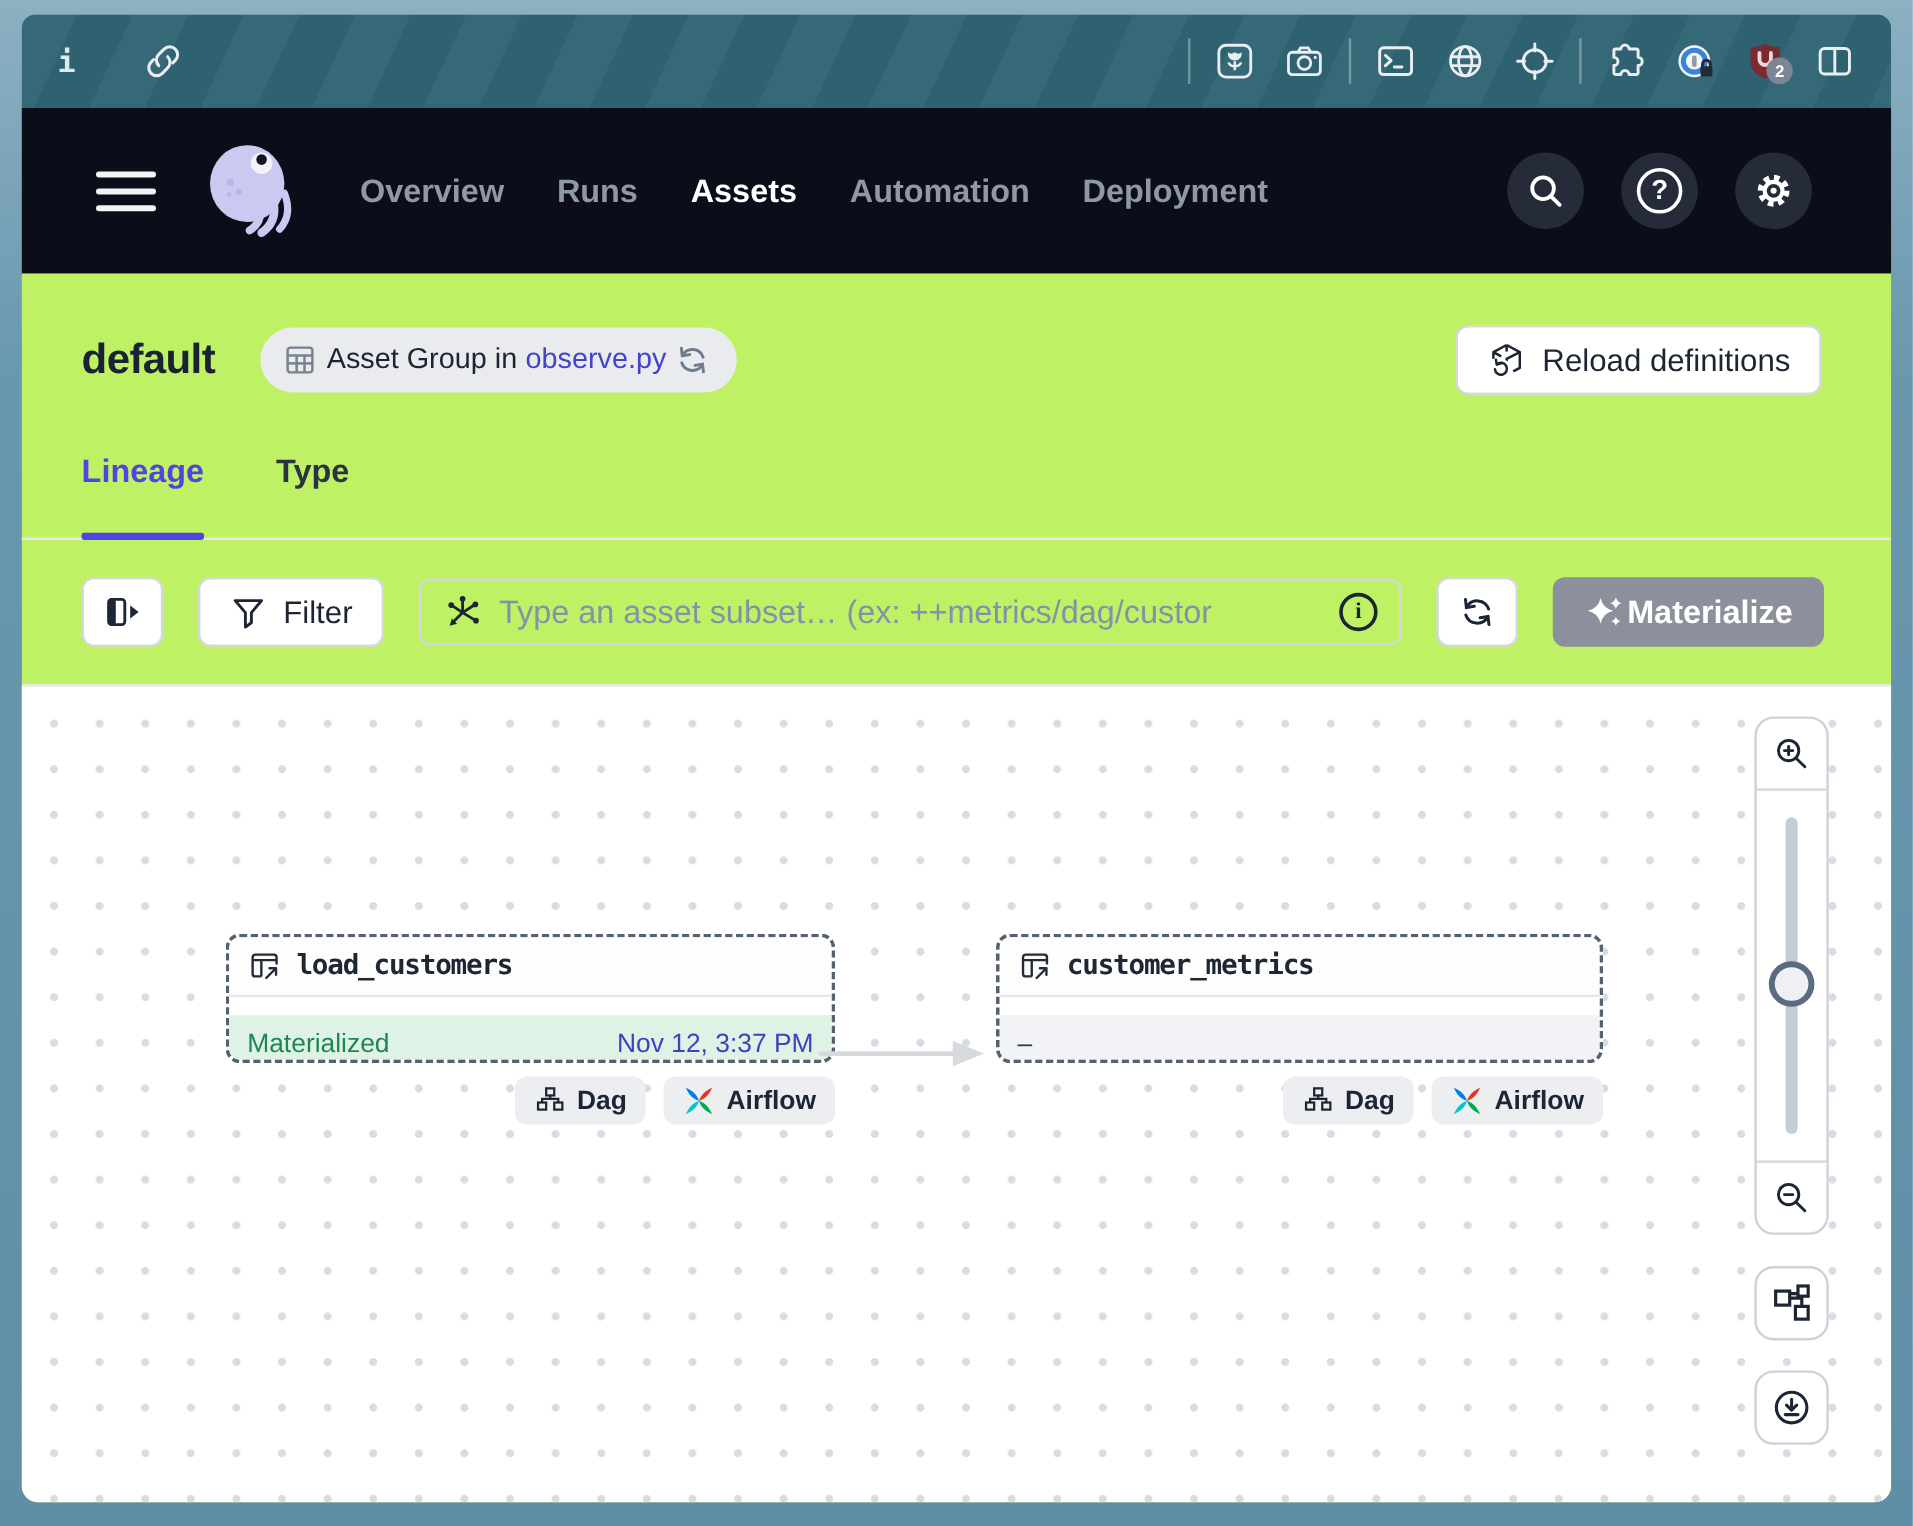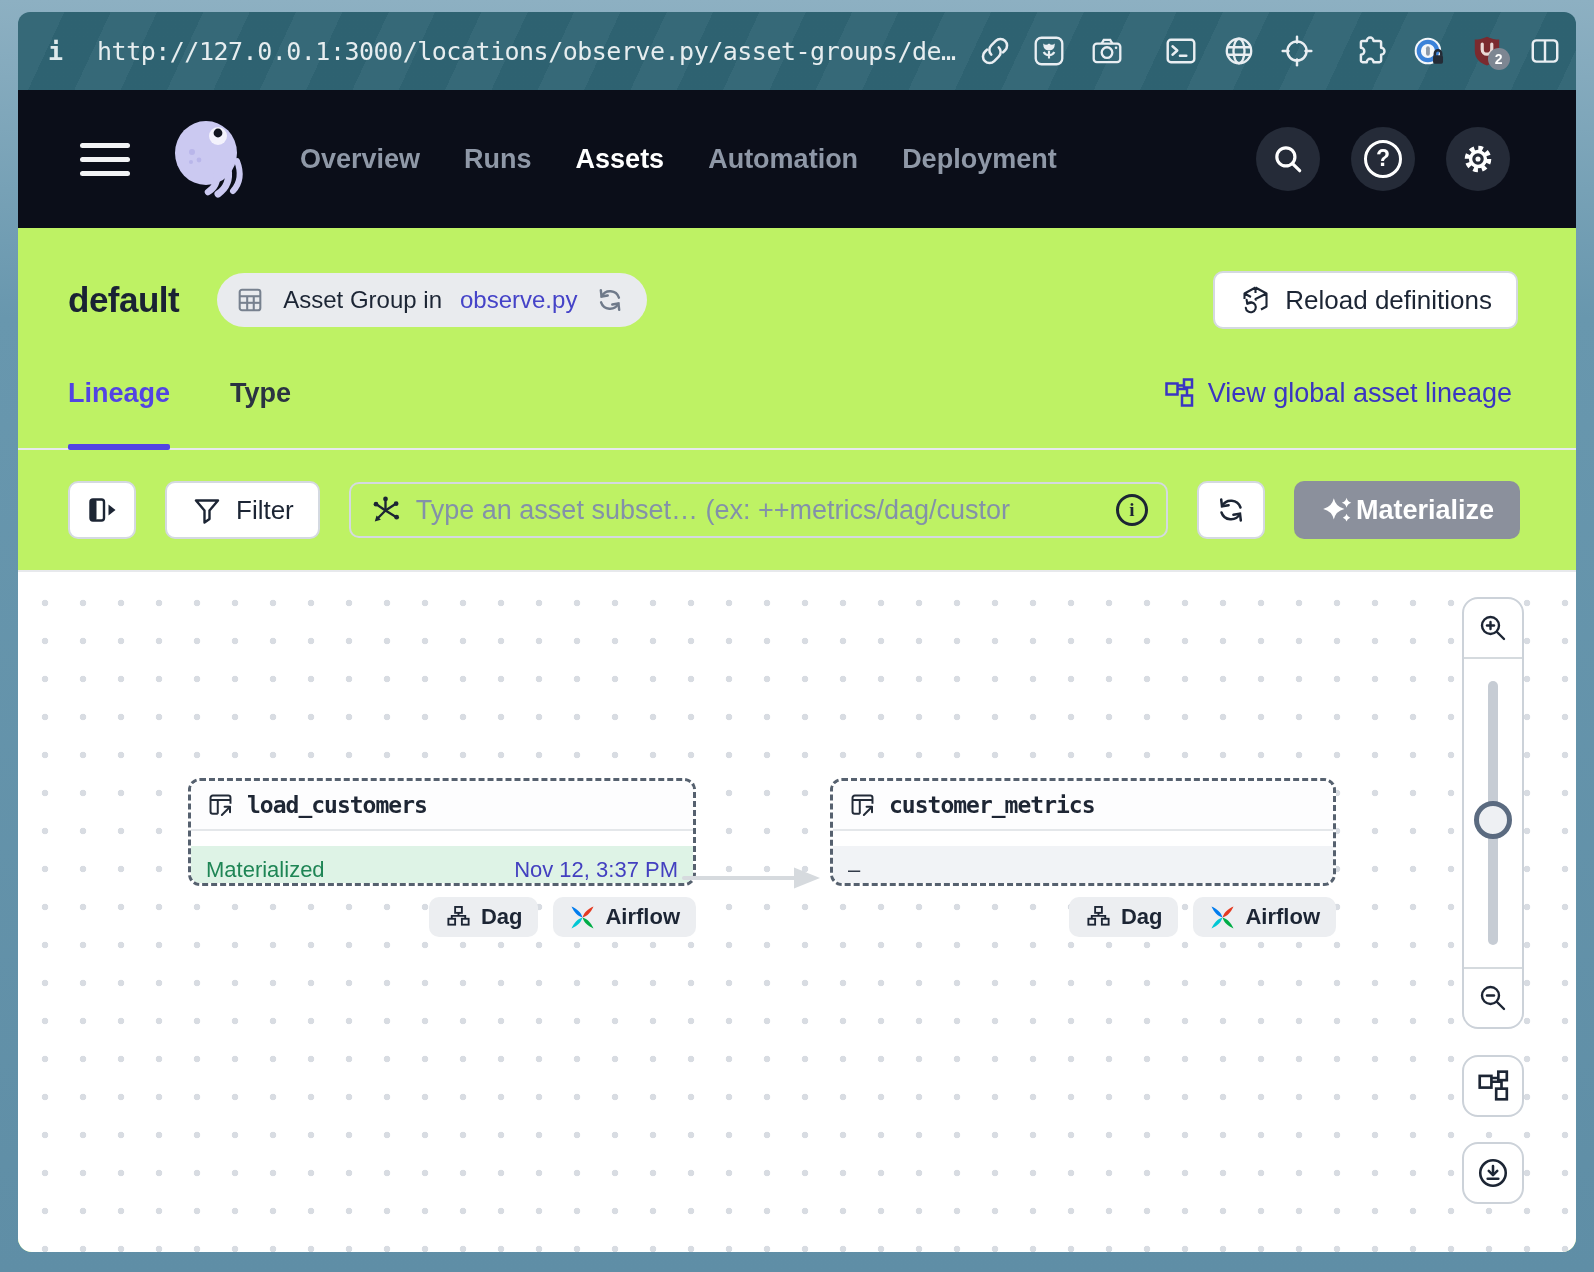--- a/index.html
+++ b/index.html
@@ -51,21 +51,21 @@
     display:flex; align-items:center; justify-content:center; cursor:pointer;
   }
   .circle-btn svg { width:34px; height:34px; }
   .help-ring { width:38px; height:38px; border:3px solid #fff; border-radius:50%; display:flex; align-items:center; justify-content:center; font-size:23px; font-weight:bold; color:#fff; padding-bottom:2px;}
   
   .main { flex:1; background:#bef264; display:flex; flex-direction:column; min-height:0; }
   .header-row { flex:none; display:flex; align-items:center; padding:34px 58px 0 50px; height:110px; }
   .page-title { font-size:35px; font-weight:bold; color:#1a2234; letter-spacing:-0.5px; }
   .group-badge {
     margin-left:38px; height:54px; background:#e9ebee; border-radius:27px;
-    display:flex; align-items:center; gap:18px; padding:0 22px 0 18px;
+    display:flex; align-items:center; gap:7px; padding:0 22px 0 18px;
     font-size:24px; color:#1c2534;
   }
   .group-badge svg { width:30px; height:30px; }
   .badge-link { color:#4543c8; cursor:pointer; }
   .btn-outline {
     background:#fff; border:2px solid #d4d9e1; border-radius:10px; color:#1c2534;
     display:flex; align-items:center; justify-content:center; cursor:pointer;
   }
   .reload-btn { margin-left:auto; height:58px; padding:0 24px; gap:13px; font-size:26px; }
   .reload-btn svg { width:33px; height:33px; }
@@ -145,21 +145,20 @@
   .float-btn svg { width:34px; height:34px; }
 </style>
 </head>
 <body>
 
 <div class="frame">
 <div class="window">
 
   <div class="browser-bar">
     <span class="info-glyph">i</span>
-    <span class="url-text">http://127.0.0.1:3000/locations/observe.py/asset-groups/de…</span>
     <span class="bicon link-gap">
       <svg viewBox="0 0 32 32" fill="none" stroke="currentColor" stroke-width="2.4" stroke-linecap="round">
         <path d="M12.5 19.5a6.2 6.2 0 0 1 0-8.8l4.2-4.2a6.2 6.2 0 0 1 8.8 8.8l-2 2"></path>
         <path d="M19.5 12.5a6.2 6.2 0 0 1 0 8.8l-4.2 4.2a6.2 6.2 0 0 1-8.8-8.8l2-2"></path>
       </svg>
     </span>
     <span class="bdivider" style="margin-left:auto"></span>
     <div class="bgroup">
       <span class="bicon">
         <svg viewBox="0 0 32 32" fill="none" stroke="currentColor" stroke-width="2.2">
@@ -308,29 +307,20 @@
           <path d="M6.8 23.8a5 5 0 1 0 1.7-4.3" stroke-linecap="round"></path>
           <polyline points="7.6,15.8 8.3,19.7 12.1,18.7" stroke-linecap="round"></polyline>
         </svg>
         <span>Reload definitions</span>
       </button>
     </div>
 
     <div class="tabs-row">
       <span class="tab active">Lineage</span>
       <span class="tab inactive">Type</span>
-      <span class="global-link">
-        <svg viewBox="0 0 32 32" fill="none" stroke="#3a35c2" stroke-width="2.5">
-          <rect x="3.5" y="6.5" width="11" height="11"></rect>
-          <rect x="21" y="2.5" width="8" height="8"></rect>
-          <rect x="19" y="18.5" width="10" height="10"></rect>
-          <path d="M14.5 12h9.5v6.5M14.5 8.5h6.5"></path>
-        </svg>
-        <span>View global asset lineage</span>
-      </span>
     </div>
 
     <div class="toolbar-row">
       <button class="btn-outline tool-btn sq-btn">
         <svg viewBox="0 0 32 32">
           <rect x="4.5" y="5.5" width="13.5" height="21" rx="2.5" fill="none" stroke="#1c2534" stroke-width="2.4"></rect>
           <rect x="4.5" y="5.5" width="6" height="21" rx="2" fill="#1c2534"></rect>
           <polygon points="22.5,10.5 29.5,16 22.5,21.5" fill="#1c2534"></polygon>
         </svg>
       </button>

